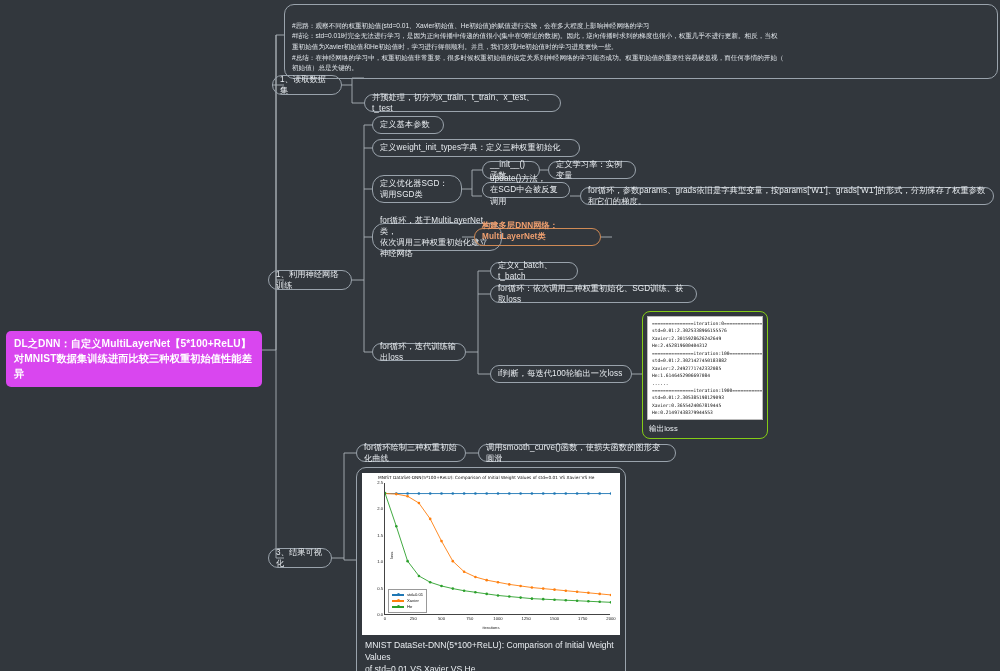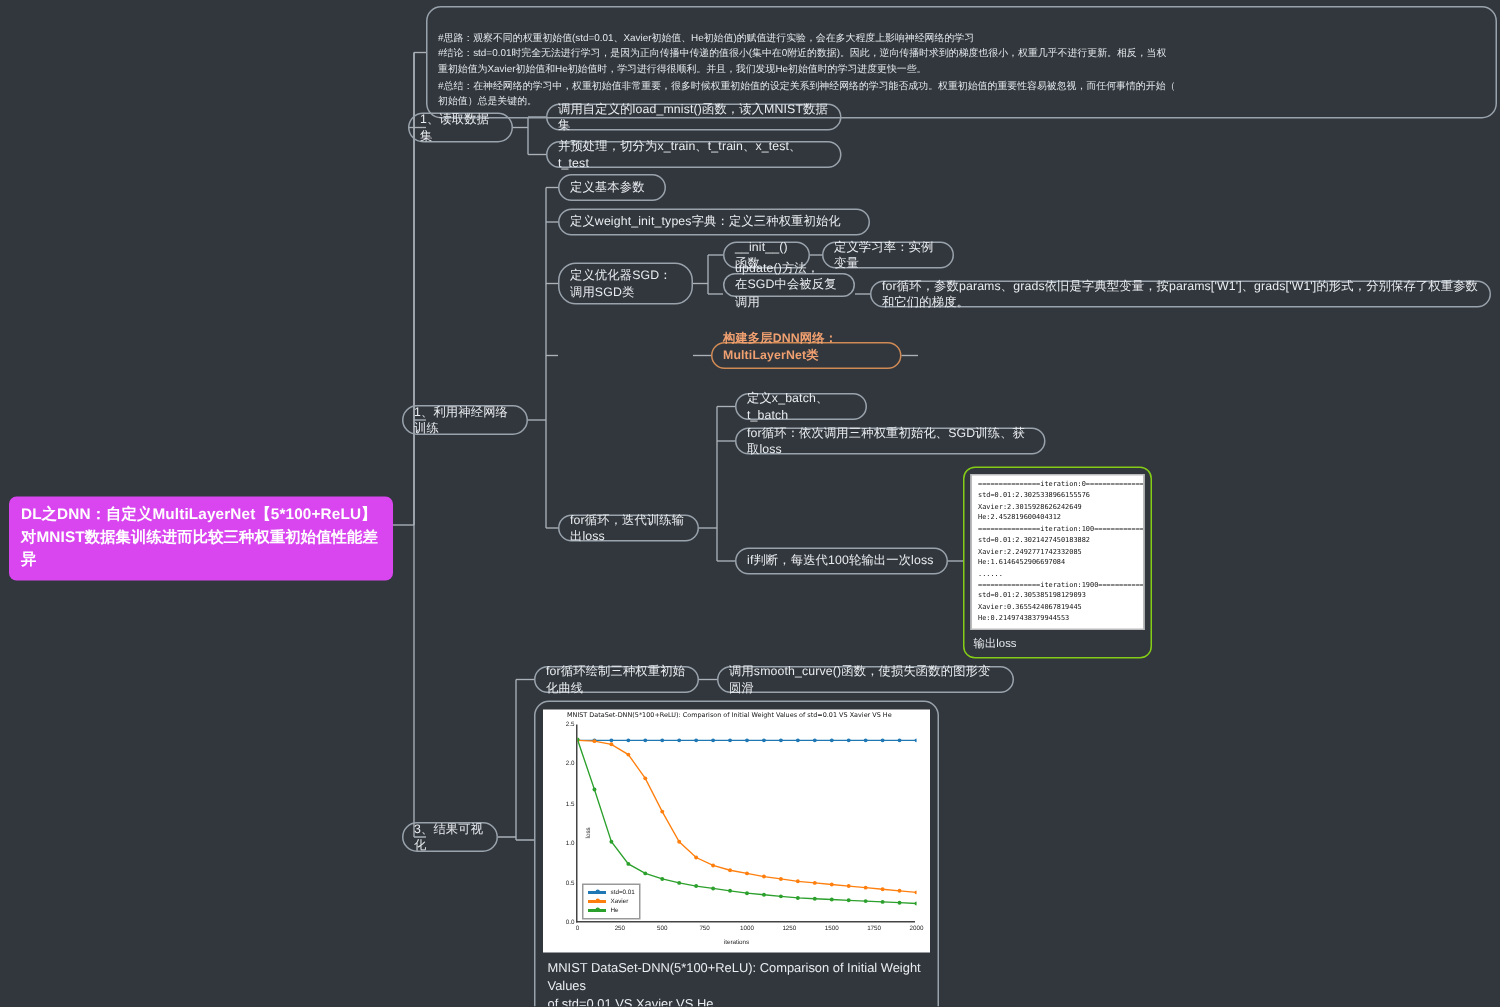--- a/index.html
+++ b/index.html
@@ -203,23 +203,20 @@
   <div class="node" style="left:272px; top:75px; width:70px; height:20px; justify-content:center;">
     <span>1、读取数据集</span>
   </div>
   <div class="node" style="left:268px; top:270px; width:84px; height:20px; justify-content:center;">
     <span>1、利用神经网络训练</span>
   </div>
   <div class="node" style="left:268px; top:548px; width:64px; height:20px; justify-content:center;">
     <span>3、结果可视化</span>
   </div>
 
-  <div class="node" style="left:364px; top:69px; width:197px; height:18px;">
-    <span>调用自定义的load_mnist()函数，读入MNIST数据集</span>
-  </div>
   <div class="node" style="left:364px; top:94px; width:197px; height:18px;">
     <span>并预处理，切分为x_train、t_train、x_test、t_test</span>
   </div>
 
   <div class="node" style="left:372px; top:116px; width:72px; height:18px;">
     <span>定义基本参数</span>
   </div>
   <div class="node" style="left:372px; top:139px; width:208px; height:18px;">
     <span>定义weight_init_types字典：定义三种权重初始化</span>
   </div>
@@ -234,20 +231,24 @@
     <span>定义学习率：实例变量</span>
   </div>
   <div class="node" style="left:482px; top:182px; width:88px; height:16px;">
     <span>update()方法，
 在SGD中会被反复调用</span>
   </div>
   <div class="node" style="left:580px; top:187px; width:414px; height:18px;">
     <span>for循环，参数params、grads依旧是字典型变量，按params['W1']、grads['W1']的形式，分别保存了权重参数和它们的梯度。</span>
   </div>
 
+  <div class="node" style="left:372px; top:223px; width:130px; height:28px;">
+    <span>for循环，基于MultiLayerNet类，
+依次调用三种权重初始化建立神经网络</span>
+  </div>
   <div class="node orange" style="left:474px; top:228px; width:127px; height:18px; justify-content:center;align-items:flex-end;">
     <span>构建多层DNN网络：MultiLayerNet类</span>
   </div>
 
   <div class="node" style="left:490px; top:262px; width:88px; height:18px;">
     <span>定义x_batch、t_batch</span>
   </div>
   <div class="node" style="left:490px; top:285px; width:207px; height:18px;">
     <span>for循环：依次调用三种权重初始化、SGD训练、获取loss</span>
   </div>

